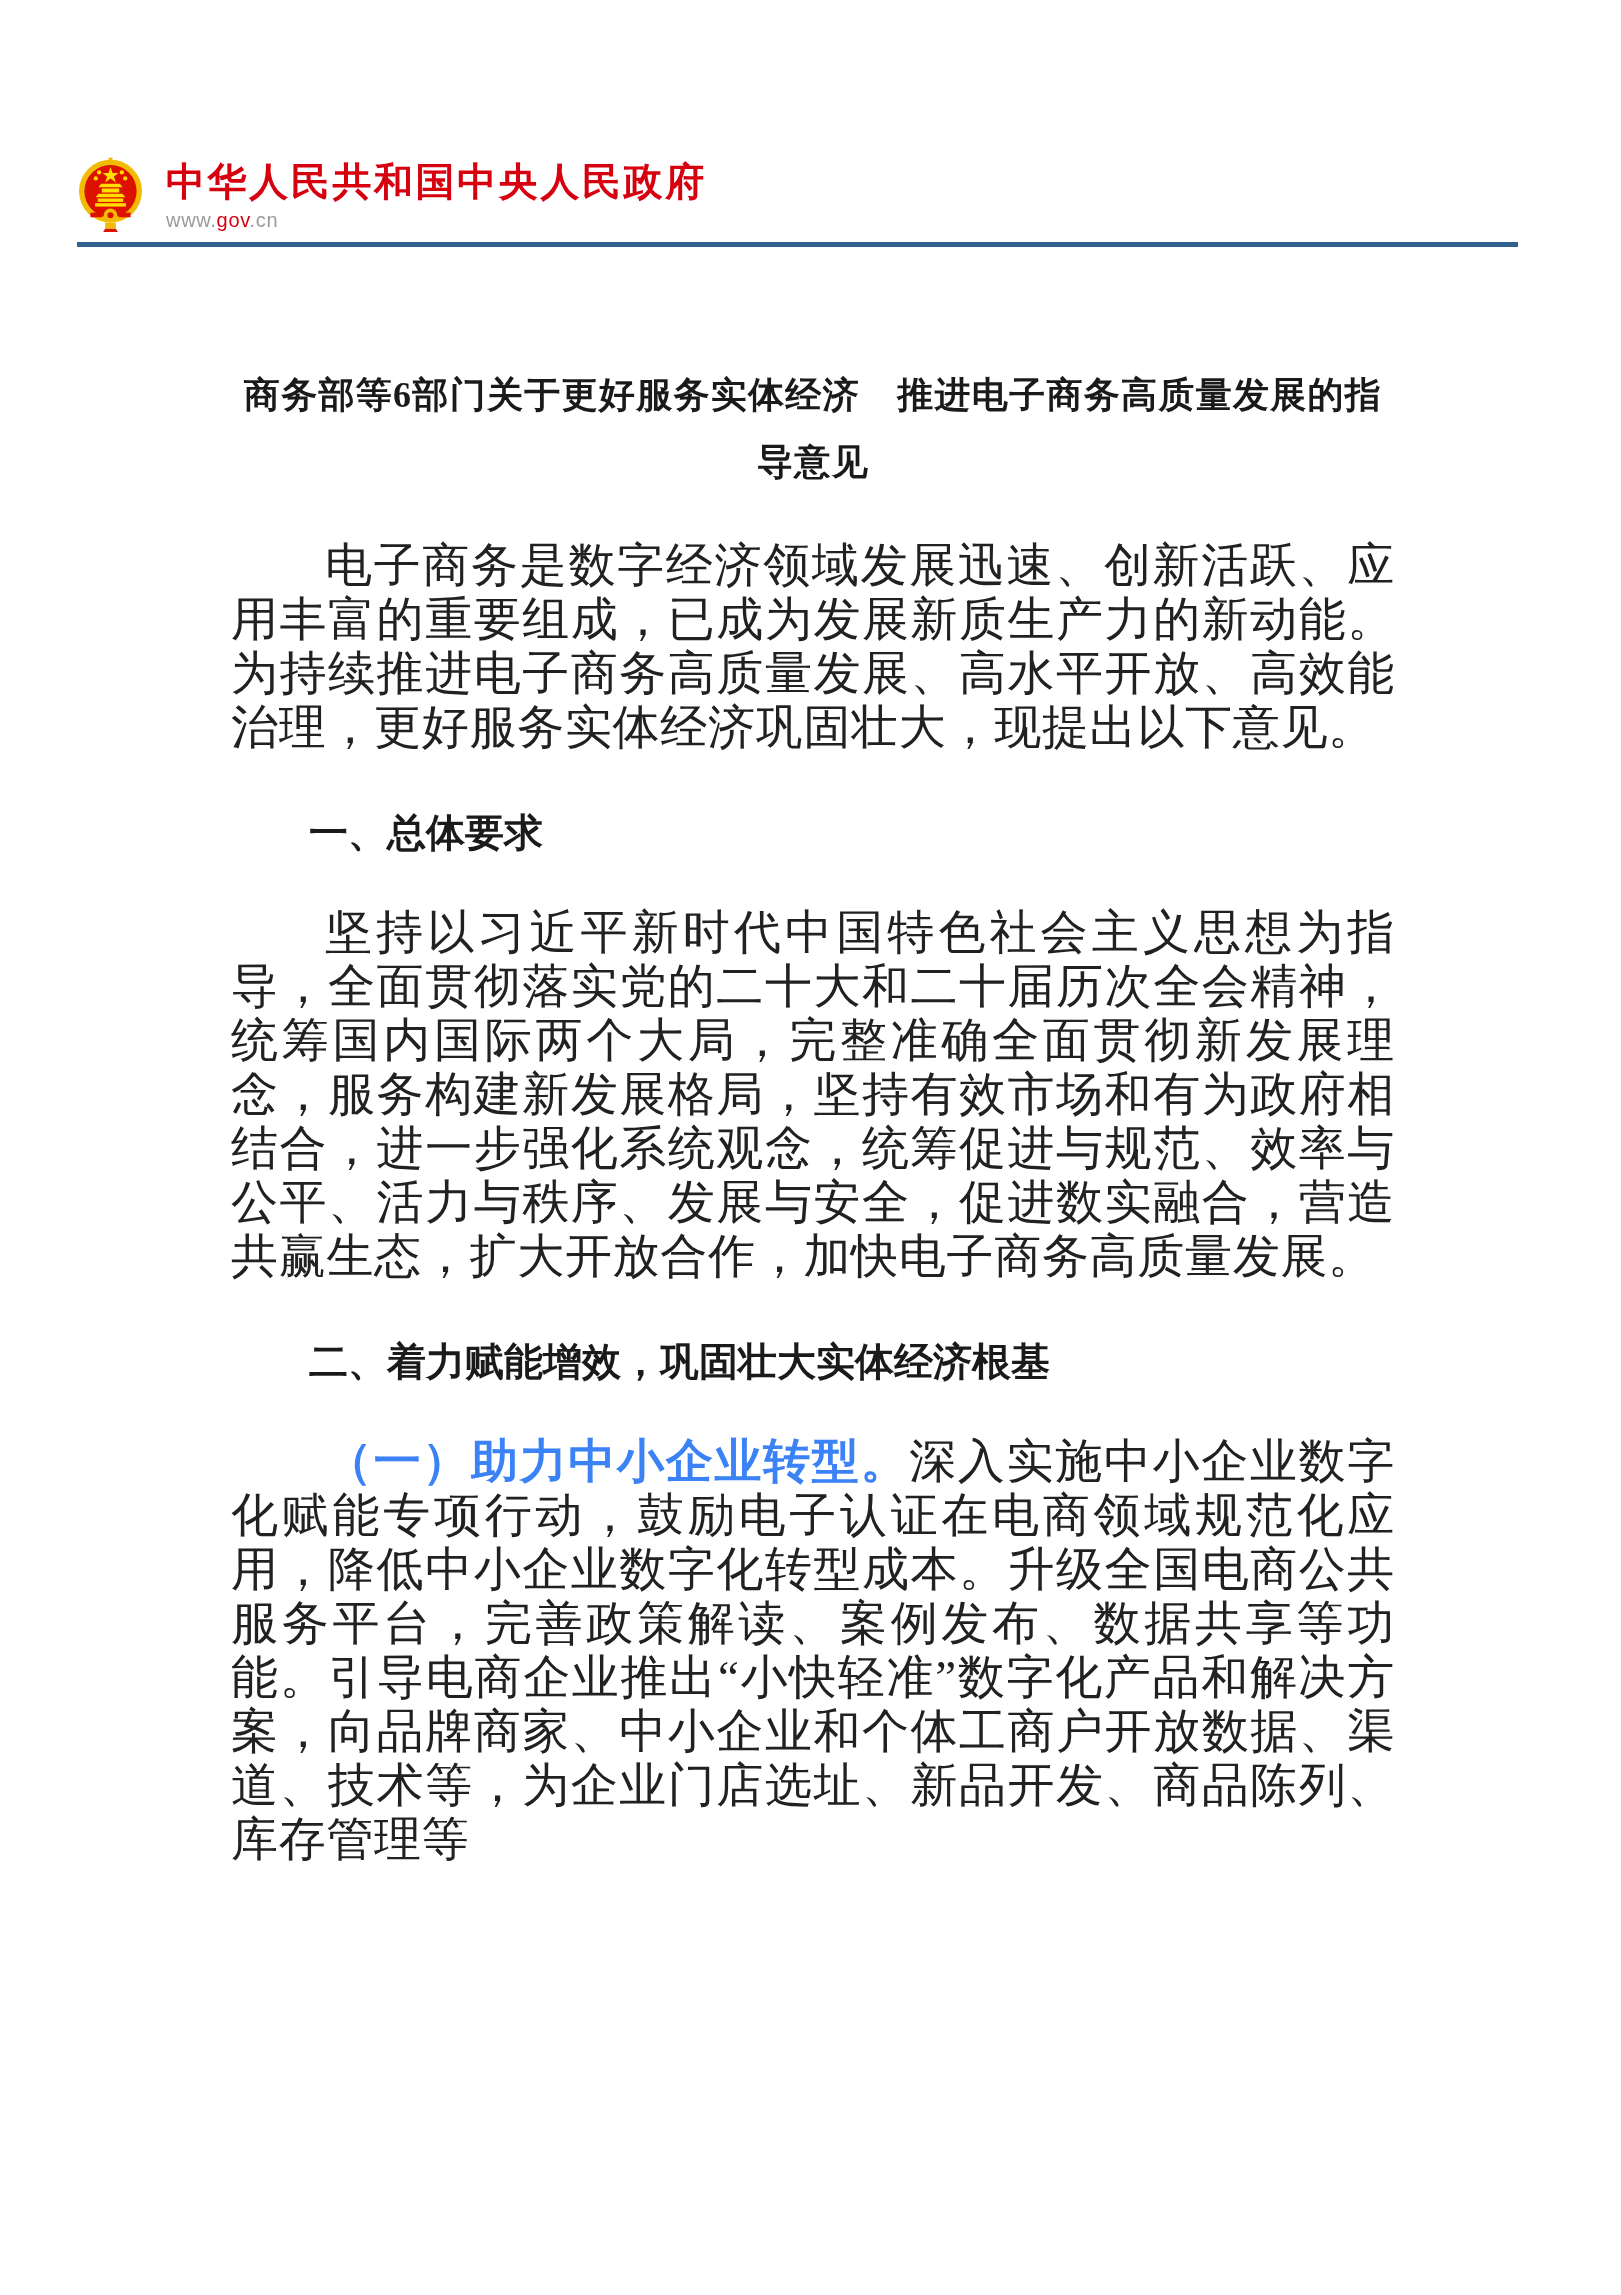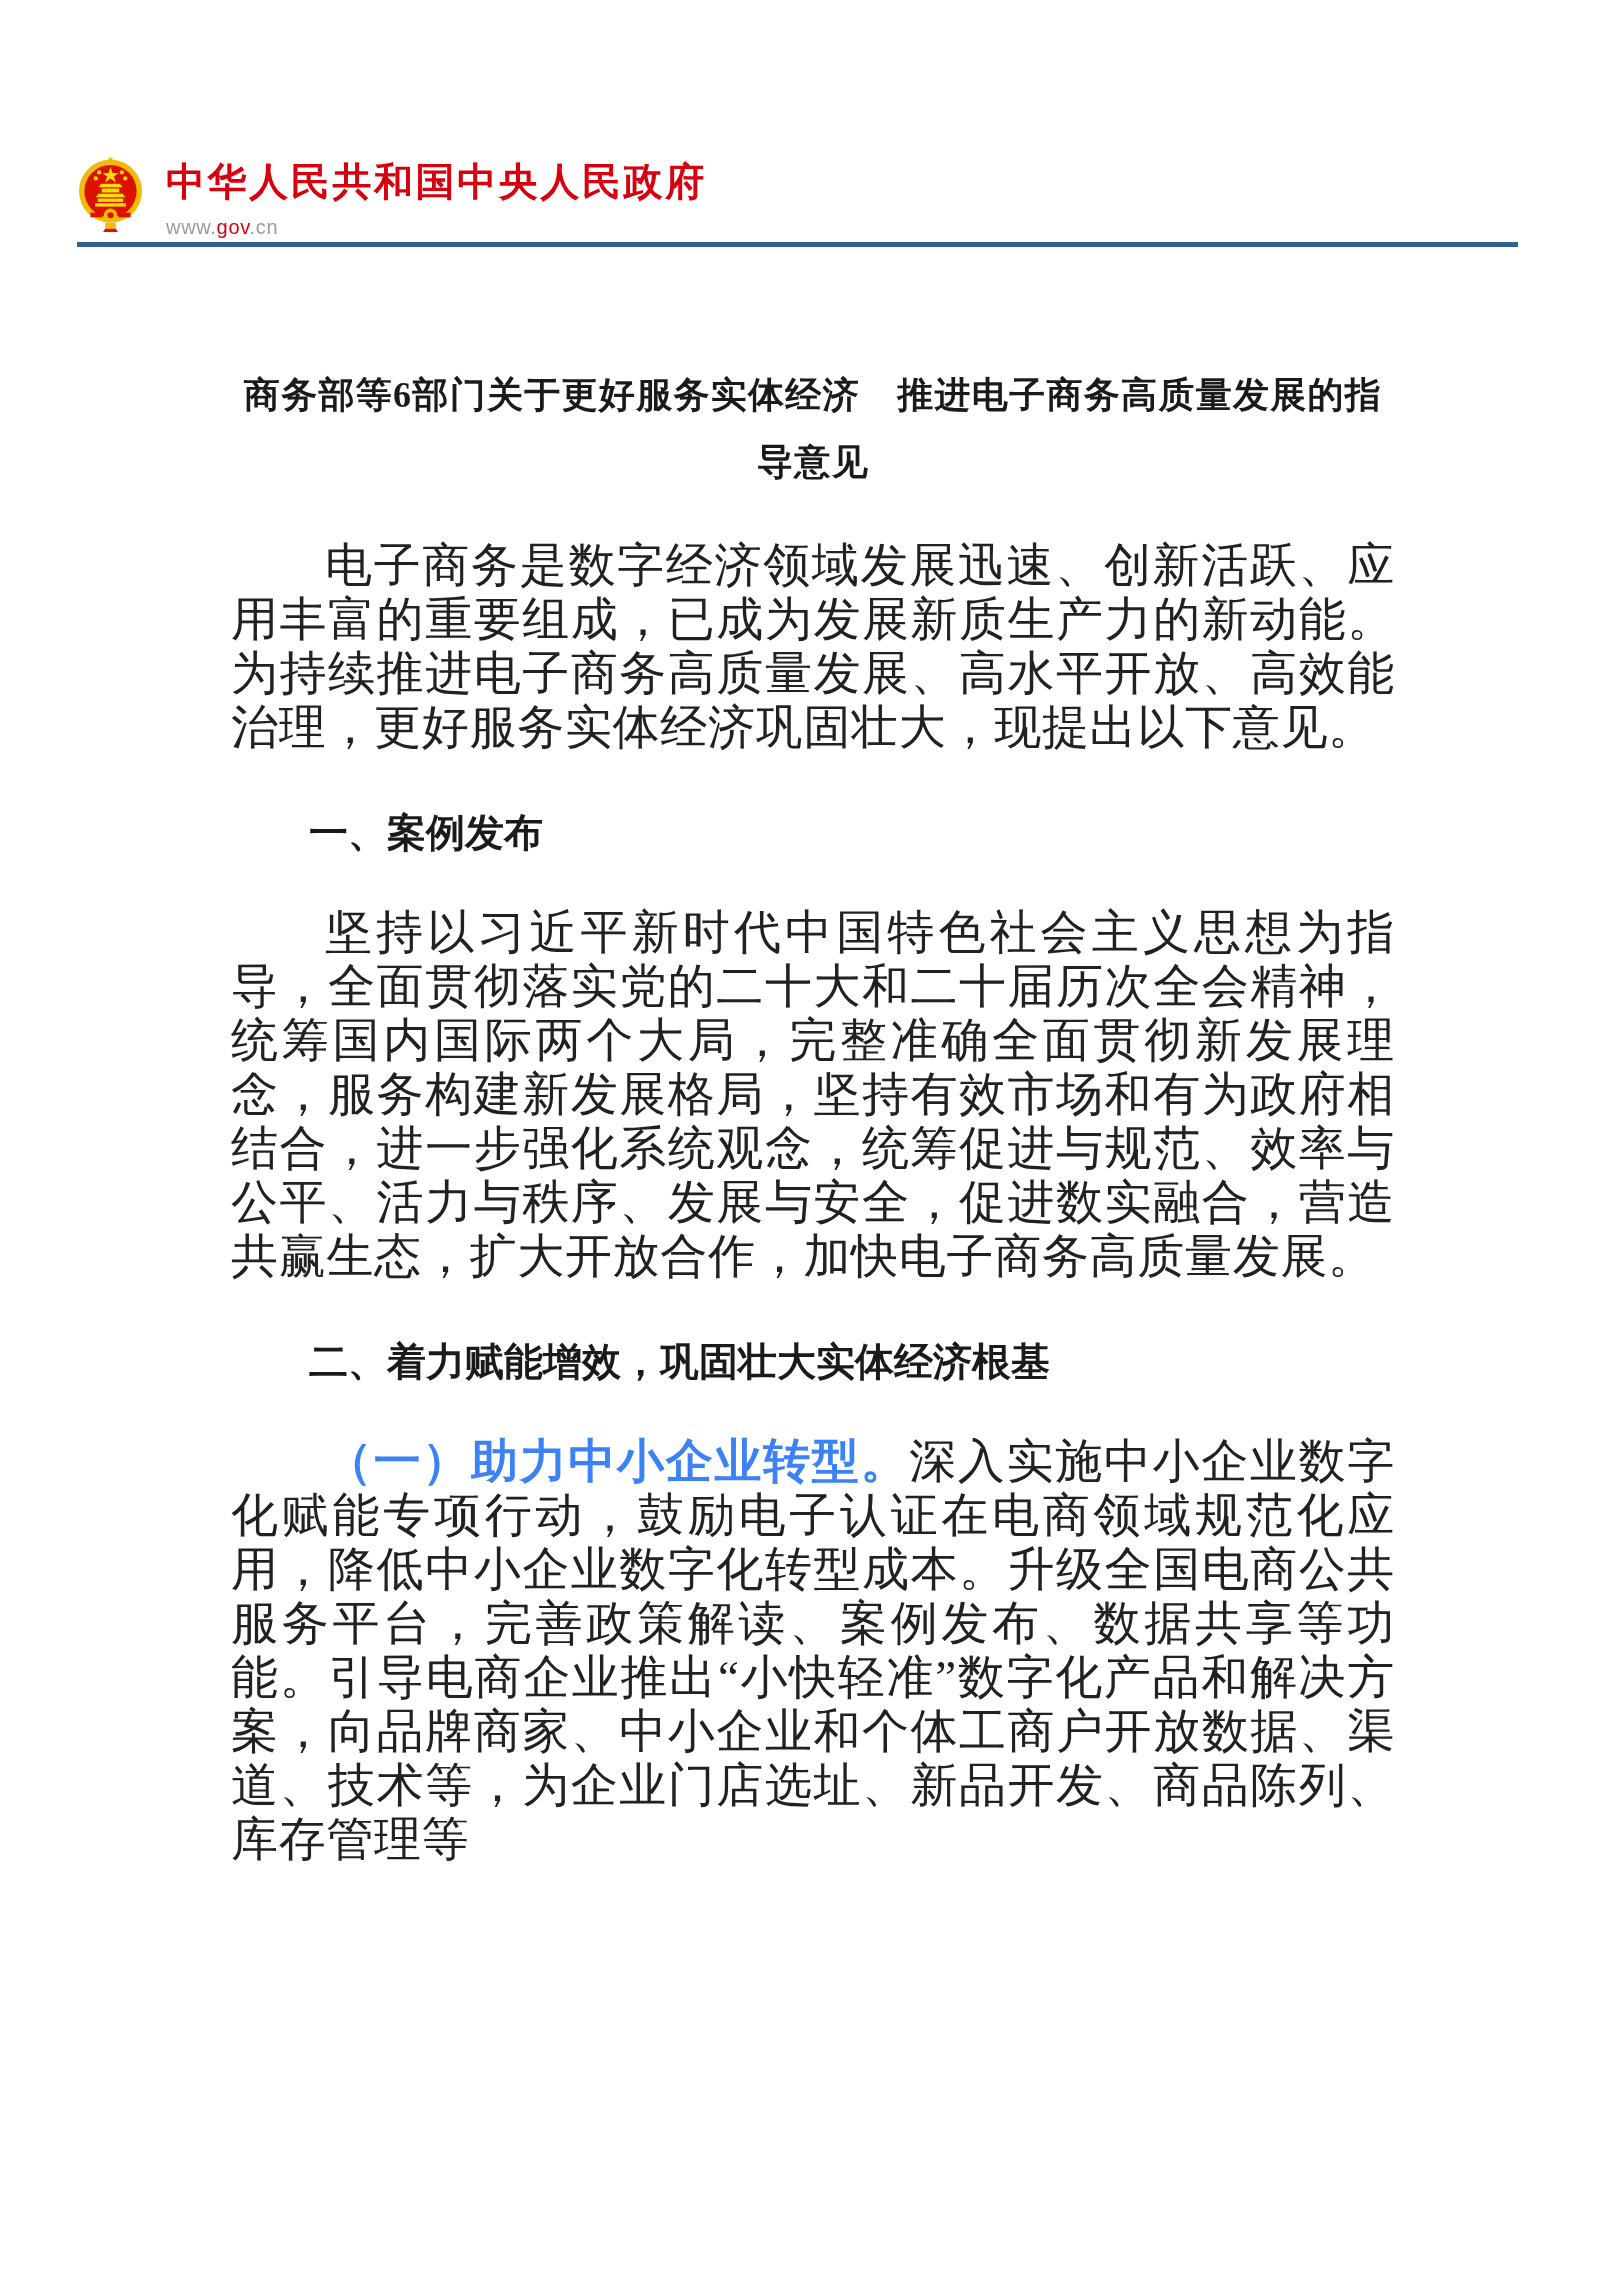--- a/index.html
+++ b/index.html
@@ -32,21 +32,21 @@
     color: #d7000f;
     margin-top: 3.9px;
     white-space: nowrap;
   }
   .site-url {
     font-family: "Liberation Sans", "DejaVu Sans", sans-serif;
     font-size: 20px;
     line-height: 22px;
     letter-spacing: 0.7px;
     color: #9b9b9b;
-    margin-top: 13px;
+    margin-top: 6px;
   }
   .site-url .hl { color: #d7000f; }
 
   .header-rule {
     position: absolute;
     left: 77px;
     top: 242px;
     width: 1469px;
     height: 5.2px;
     background: #31618f;
@@ -132,21 +132,21 @@
       <div class="site-url"><span>www.</span><span class="hl">gov</span><span>.cn</span></div>
     </div>
   </header>
 
   <div class="header-rule"></div>
 
   <main class="doc">
     <h1 class="doc-title">商务部等6部门关于更好服务实体经济　推进电子商务高质量发展的指导意见</h1>
     <section id="blocks">
         <p class="body-paragraph">电子商务是数字经济领域发展迅速、创新活跃、应用丰富的重要组成，已成为发展新质生产力的新动能。为持续推进电子商务高质量发展、高水平开放、高效能治理，更好服务实体经济巩固壮大，现提出以下意见。</p>
-        <h3 class="section-heading">一、案例发布</h3>
+        <h3 class="section-heading">一、总体要求</h3>
         <p class="body-paragraph">坚持以习近平新时代中国特色社会主义思想为指导，全面贯彻落实党的二十大和二十届历次全会精神，统筹国内国际两个大局，完整准确全面贯彻新发展理念，服务构建新发展格局，坚持有效市场和有为政府相结合，进一步强化系统观念，统筹促进与规范、效率与公平、活力与秩序、发展与安全，促进数实融合，营造共赢生态，扩大开放合作，加快电子商务高质量发展。</p>
         <h3 class="section-heading">二、着力赋能增效，巩固壮大实体经济根基</h3>
         <p class="body-paragraph"><b class="paragraph-lead">（一）助力中小企业转型。</b>深入实施中小企业数字化赋能专项行动，鼓励电子认证在电商领域规范化应用，降低中小企业数字化转型成本。升级全国电商公共服务平台，完善政策解读、案例发布、数据共享等功能。引导电商企业推出“小快轻准”数字化产品和解决方案，向品牌商家、中小企业和个体工商户开放数据、渠道、技术等，为企业门店选址、新品开发、商品陈列、库存管理等</p>
       </section>
   </main>
 
 </div>
 
 
 </body></html>

